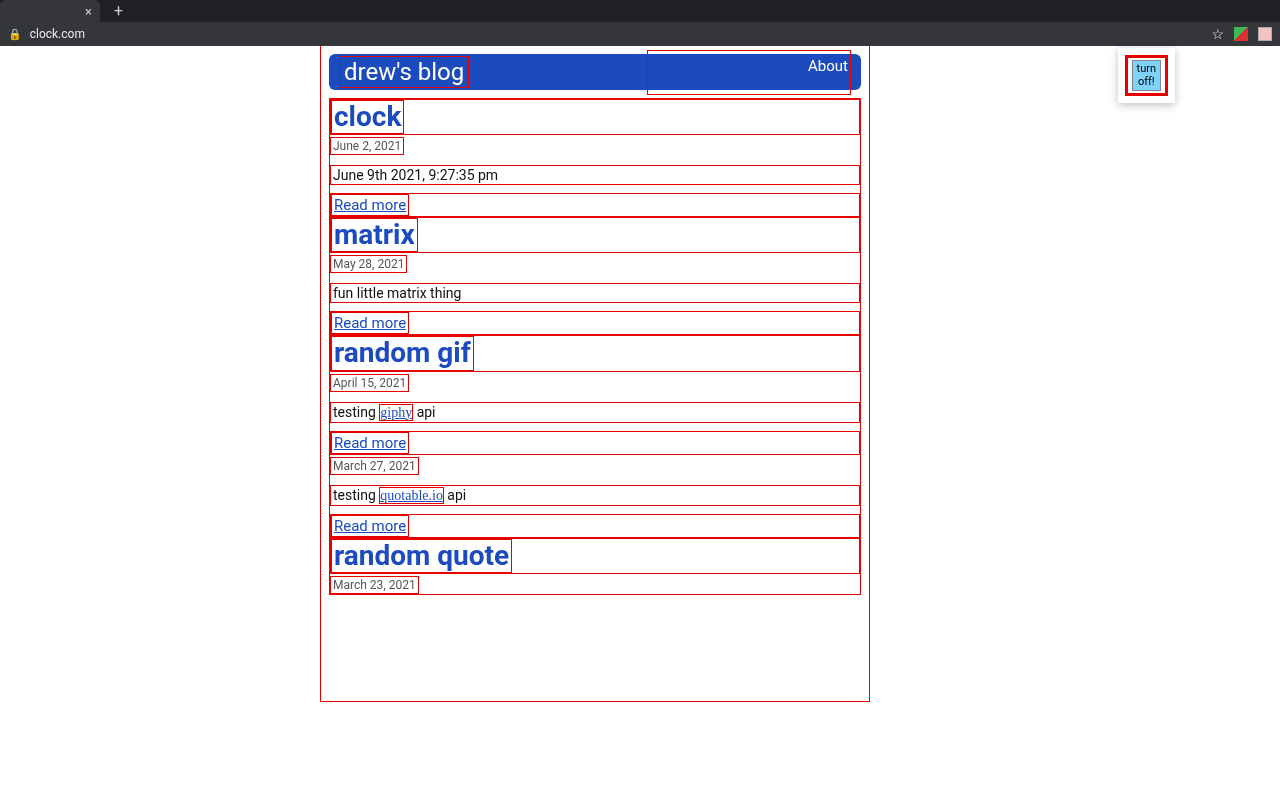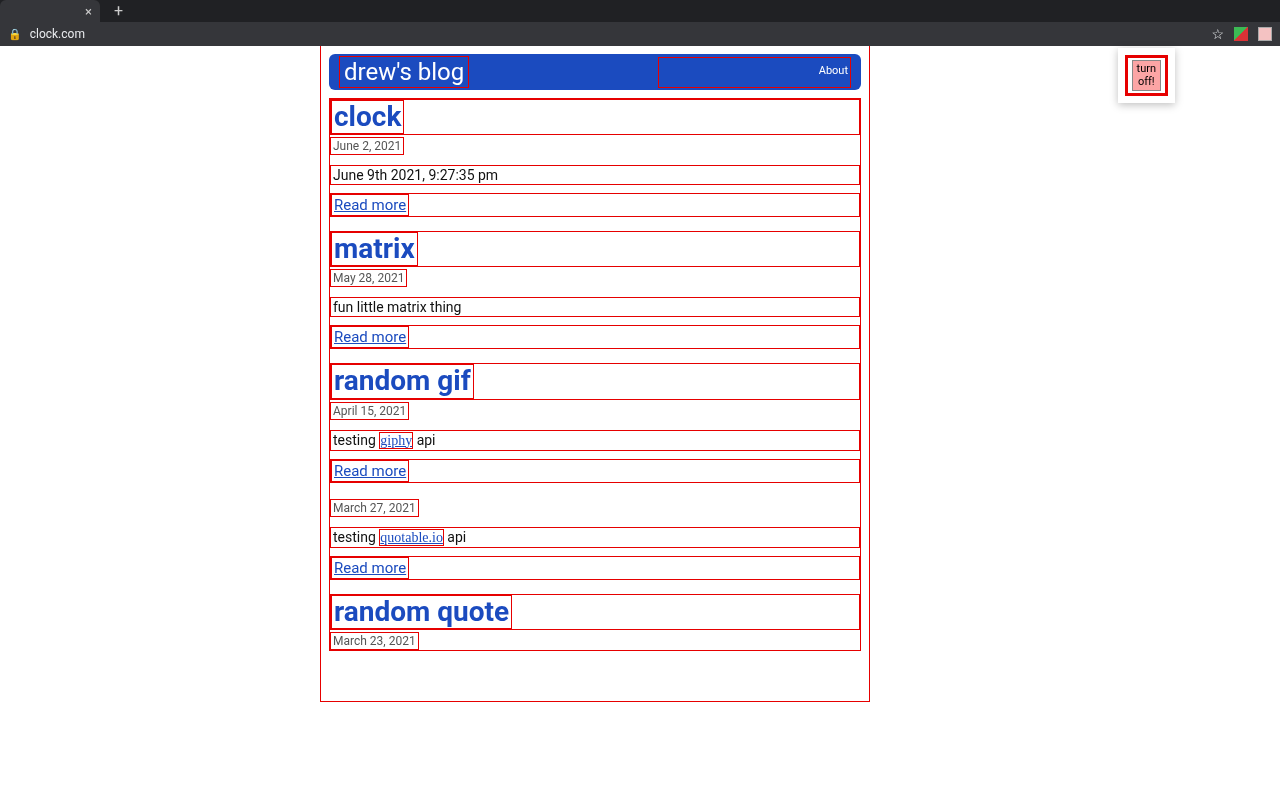--- a/index.html
+++ b/index.html
@@ -15,30 +15,30 @@
   .url { color: #e8eaed; font-size: 12px; }
   .right-icons { position: absolute; right: 8px; display: flex; align-items: center; gap: 10px; }
   .star { color: #e8eaed; font-size: 14px; }
   .ext-icon { width: 14px; height: 14px; display: inline-block; }
   .ext-a { background: linear-gradient(135deg,#3cba54 50%,#db3236 50%); }
   .ext-b { background: #f4c2c2; border:1px solid #aaa; }
 
   
   .ext-popup { position: absolute; top: 48px; right: 105px; background: #fff; box-shadow: 0 2px 8px rgba(0,0,0,0.25); padding: 7px; z-index: 10; }
   .ext-popup-inner { border: 3px solid #e60000; padding: 2px 4px; }
-  .ext-popup button { background: #fca5a5; border: 1px solid #888; font-size: 11px; line-height: 1.15; padding: 2px 4px; text-align: center; font-family: inherit; }
+  .ext-popup button { background: #7dd3fc; border: 1px solid #888; font-size: 11px; line-height: 1.15; padding: 2px 4px; text-align: center; font-family: inherit; }
 
   
   .viewport { position: relative; height: calc(800px - 46px); overflow: hidden; background: #fff; }
   .debug-wrap { position: absolute; left: 320px; top: 0; width: 550px; border-left:1px solid #e60000; border-right:1px solid #e60000; border-bottom:1px solid #e60000; padding: 0; height: 656px; }
   .header-bar { background: #1b4bbf; margin: 8px; border-radius: 6px; height: 36px; display:flex; align-items:center; padding: 0 10px; position: relative; }
   .header-bar .title-box { border:1px solid #e60000; padding: 0 4px; color:#fff; font-size:24px; line-height:30px; }
-  .header-bar .about-box { position:absolute; right:10px; border:1px solid #e60000; color:#fff; font-size:11px; padding: 6px 2px 10px 160px; }
+  .header-bar .about-box { position:absolute; right:10px; border:1px solid #e60000; color:#fff; font-size:15px; padding: 6px 2px 19px 160px; }
   .posts-outer { margin: 0 8px; border:1px solid #e60000; padding: 0; }
-  .post { margin-bottom: 14px; }
+  .post { }
   .row { border:1px solid #e60000; }
   .title-row { display:flex; }
   .title-link { border:1px solid #e60000; color:#1b4bbf; font-size:28px; font-weight:700; padding: 0 2px; line-height:1.15; text-decoration:none; display:inline-block; }
   .date-box { display:inline-block; border:1px solid #e60000; color:#555; font-size:12px; padding: 1px 2px; }
   .excerpt-row { font-size:14px; color:#111; padding: 1px 2px; margin-top:10px; }
   .excerpt-row a { color:#1b4bbf; text-decoration: underline; border:1px solid #e60000; padding:0;font-family:Liberation Serif, serif; }
   .readmore-row { margin-top:8px; }
   .readmore-box { display:inline-block; border:1px solid #e60000; color:#1b4bbf; font-size:15px; padding:1px 2px; text-decoration: underline; }
   .flex-fill { flex:1; }
 </style>

